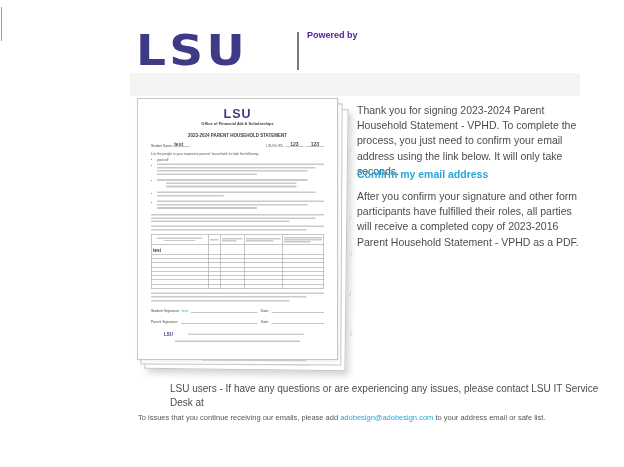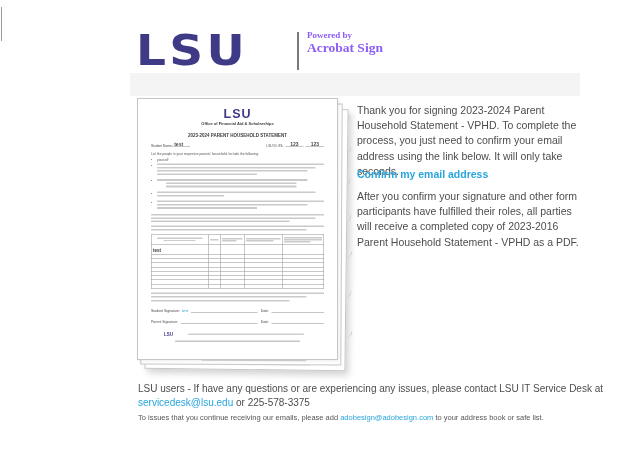--- a/index.html
+++ b/index.html
@@ -13,35 +13,35 @@
             font-size:9.5px; color:#3e3e3e; line-height:19px; padding-left:10px; white-space:nowrap; }
   .banner a, .link { color:#29a5dd; text-decoration:none; cursor:pointer; }
   .edge-line { position:absolute; left:1px; top:7px; width:1px; height:34px; background:#9a9a9a; }
 
   
   .hdr { position:absolute; left:130px; top:28px; width:450px; height:45px; }
   .lsu-logo { position:absolute; left:6px; top:-2px; color:#3e3a85; font-weight:900;
               font-size:42px; letter-spacing:3px; transform:scaleX(1.12); transform-origin:left top;
               font-family:"DejaVu Sans","Liberation Sans",sans-serif; }
   .hdr-div { position:absolute; left:167px; top:4px; width:2px; height:38px; background:#7a7a7a; }
-  .powered { position:absolute; left:177px; top:2px; color:#8b5cf6;font-family:Liberation Serif, serif; }
+  .powered { position:absolute; left:177px; top:2px; color:#4c1d95; }
   .powered .pb { font-size:9px; font-weight:bold; line-height:11px; }
   .powered .brand { font-size:13.5px; font-weight:bold; line-height:14.5px; }
 
   .grayband { position:absolute; left:130px; top:73px; width:450px; height:23px; background:#f4f4f4; }
 
   
   .msgcol { position:absolute; left:357px; top:100px; width:234px; color:#4d4d4d; font-size:10.5px; line-height:15.2px; }
   .msgcol .p1 { position:absolute; top:3px; left:0; width:230px; }
   .msgcol .confirm { position:absolute; top:67px; left:0; font-weight:bold; font-size:10.5px; }
   .msgcol .p2 { position:absolute; top:89px; left:0; width:230px; }
 
   
   .footer { position:absolute; left:138px; top:382px; width:470px; color:#4d4d4d; }
-  .footer .l1 { font-size:10px; line-height:14px; }
+  .footer .l1 { font-size:10px; line-height:14px;margin-left:32px; }
   .footer .l2 { font-size:10px; line-height:14px; }
   .footer .small { font-size:7.5px; color:#565656; margin-top:3px; }
 
   
   .doc-stack { position:absolute; left:137px; top:98px; width:214px; height:276px; cursor:pointer; }
   .page { position:absolute; background:#fff; border:1px solid #c6c6c6; }
   .pg-b2 { left:9px; top:10px; width:201px; height:262px; transform:rotate(.7deg);
            box-shadow:3px 4px 7px rgba(0,0,0,.18); }
   .pg-b1 { left:4px; top:5px; width:201px; height:262px; transform:rotate(.3deg); }
   .ghost { position:absolute; height:3px; background:#c9c9c9; opacity:.8; border-radius:1px; }
@@ -88,21 +88,20 @@
 <div class="screen">
 
   <div class="edge-line"></div>
 
 
   <div class="hdr">
     <div class="lsu-logo">LSU</div>
     <div class="hdr-div"></div>
     <div class="powered">
       <div class="pb">Powered by</div>
-      <div class="brand">Acrobat Sign</div>
     </div>
   </div>
 
   <div class="grayband"></div>
 
   <div class="doc-stack">
     <div class="page pg-b2">
       <div class="ghost" style="left:55px; bottom:4px; width:110px;"></div>
     </div>
     <div class="page pg-b1">
@@ -302,21 +301,18 @@
   </div>
 
   <div class="msgcol">
     <div class="p1">Thank you for signing 2023-2024 Parent Household Statement - VPHD. To complete the process, you just need to confirm your email address using the link below. It will only take seconds.</div>
     <div class="confirm link">Confirm my email address</div>
     <div class="p2">After you confirm your signature and other form participants have fulfilled their roles, all parties will receive a completed copy of 2023-2016 Parent Household Statement - VPHD as a PDF.</div>
   </div>
 
   <div class="footer">
     <div class="l1">LSU users - If have any questions or are experiencing any issues, please contact LSU IT Service Desk at</div>
-    <div class="l2">
-      <span class="link">servicedesk@lsu.edu</span><span> or 225-578-3375</span>
-    </div>
     <div class="small">
-      <span>To issues that you continue receiving our emails, please add </span><span class="link">adobesign@adobesign.com</span><span> to your address book or safe list.</span>
+      <span>To issues that you continue receiving our emails, please add </span><span class="link">adobesign@adobesign.com</span><span> to your address email or safe list.</span>
     </div>
   </div>
 
 </div>
 
 </body></html>

